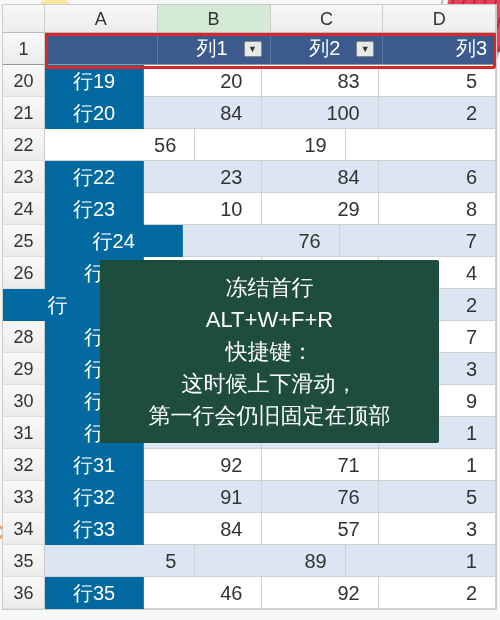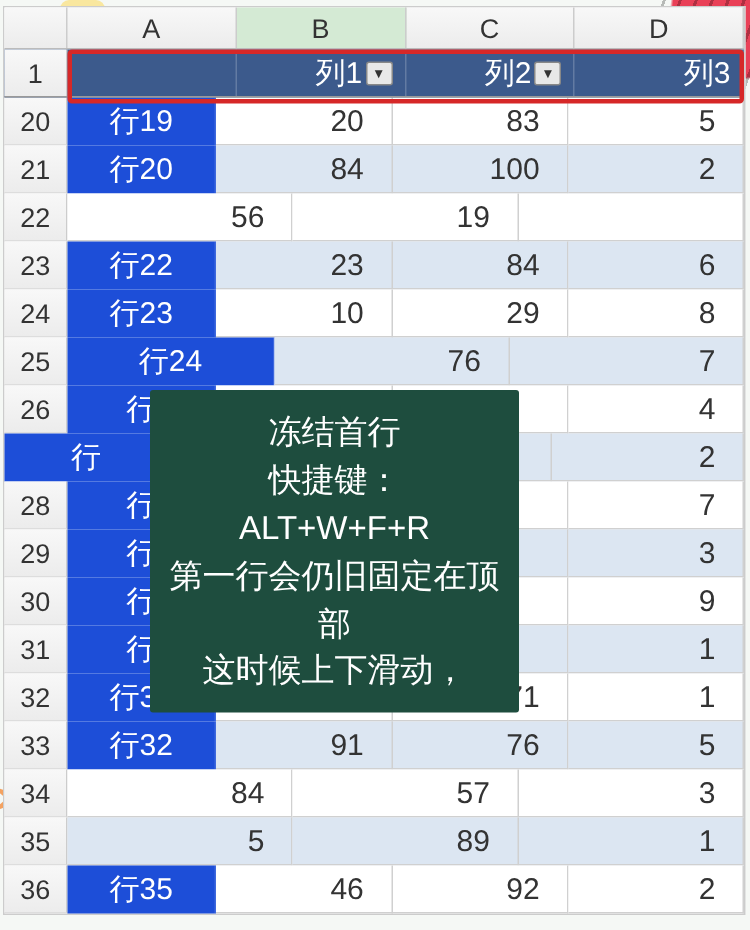--- a/index.html
+++ b/index.html
@@ -93,21 +93,21 @@
       border-right: 1px solid #ccc;
       font-size: 18px;
     }
     .hdr-cell {
       flex: 1;
       display: flex;
       align-items: center;
       justify-content: flex-end;
       padding-right: 8px;
       border-right: 1px solid rgba(255,255,255,0.2);
-      gap: 2px;
+      gap: 16px;
     }
     .hdr-cell.blank {
       justify-content: center;
     }
     .filter-btn {
       width: 18px; height: 16px;
       background: #e8e8e8;
       border: 1px solid #888;
       display: inline-flex;
       align-items: center;
@@ -141,42 +141,42 @@
       background: linear-gradient(#f8f8f8, #ececec);
       color: #333;
       text-align: center;
       line-height: 32px;
       border-right: 1px solid #ccc;
       border-bottom: 1px solid #ddd;
       font-size: 18px;
     }
     .drow .labelcell {
       flex: 1;
-      background: #1d4ed8;
+      background: #0369a1;
       color: white;
       text-align: center;
       line-height: 32px;
       border-right: 1px solid rgba(255,255,255,0.15);
     }
     .drow .valcell {
       flex: 1;
       text-align: right;
       line-height: 32px;
       padding-right: 18px;
       border-right: 1px solid #d0d0d0;
       border-bottom: 1px solid #d0d0d0;
       color: #333;
     }
     .drow.even .valcell { background: #dce6f2; }
     .drow.odd .valcell { background: #ffffff; }
     .overlay {
       position: absolute;
       top: 260px;
       left: 100px;
-      width: 246px;
+      width: 339px;
       background: #1e4d3e;
       color: white;
       font-size: 22px;
       text-align: center;
       padding: 12px 6px;
       z-index: 10;
       line-height: 1.45;
       border-radius: 2px;
     }
   </style>
@@ -312,20 +312,21 @@
       </div>
       <div class="drow even">
         <div class="rownum">33</div>
         <div class="labelcell">行32</div>
         <div class="valcell">91</div>
         <div class="valcell">76</div>
         <div class="valcell">5</div>
       </div>
       <div class="drow odd">
         <div class="rownum">34</div>
+        <div class="labelcell">行33</div>
         <div class="valcell">84</div>
         <div class="valcell">57</div>
         <div class="valcell">3</div>
       </div>
       <div class="drow even">
         <div class="rownum">35</div>
         <div class="valcell">5</div>
         <div class="valcell">89</div>
         <div class="valcell">1</div>
       </div>
@@ -335,17 +336,17 @@
         <div class="valcell">46</div>
         <div class="valcell">92</div>
         <div class="valcell">2</div>
       </div>
     </div>
 
 </div>
 
 <div class="overlay">
   <div>冻结首行</div>
+  <div>ALT+W+F+R</div>
   <div>快捷键：</div>
-  <div>ALT+W+F+R</div>
+  <div>这时候上下滑动，</div>
   <div>第一行会仍旧固定在顶部</div>
-  <div>这时候上下滑动，</div>
 </div>
 
 </body></html>

